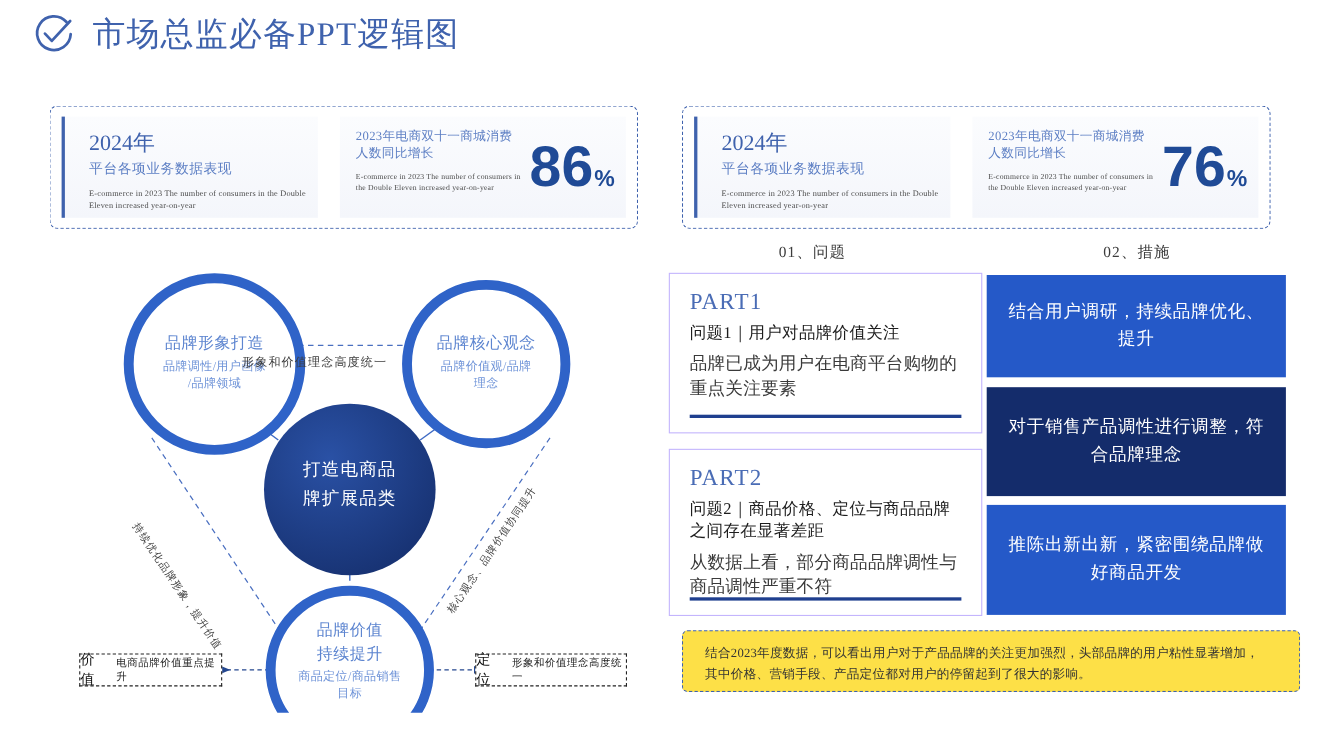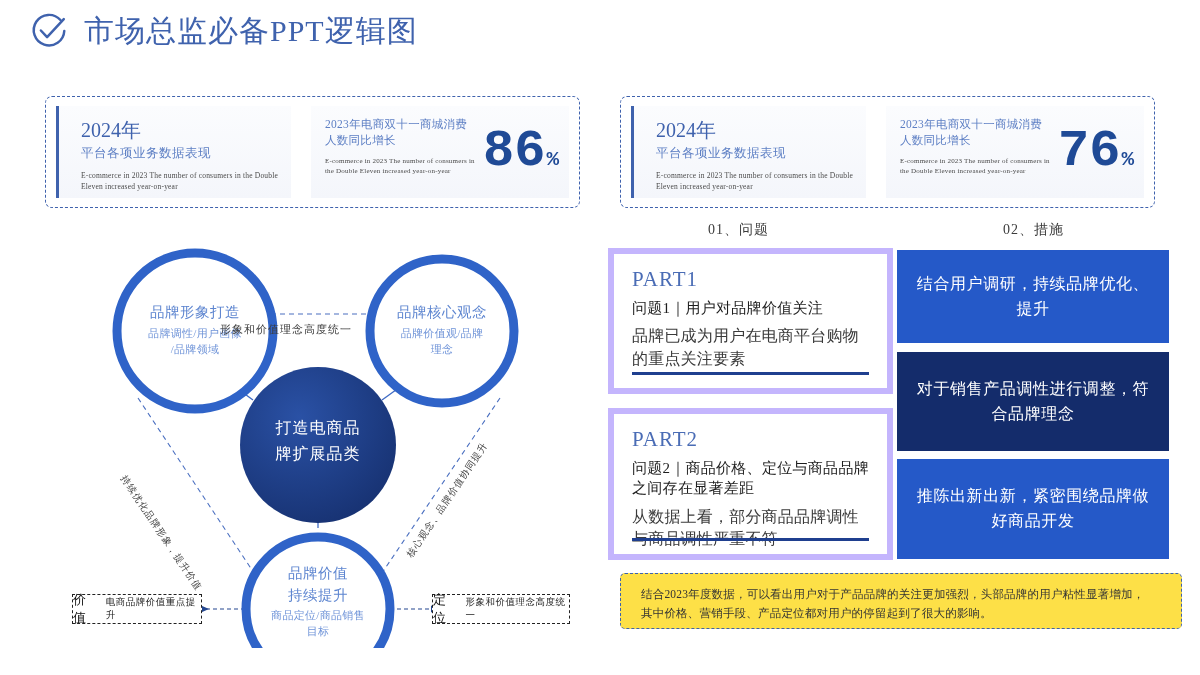--- a/index.html
+++ b/index.html
@@ -31,21 +31,21 @@
   }
   .stat-card.a{width:250px;border-left:3px solid #3f62ad;padding:13px 0 0 22px;}
   .stat-card.b{flex:1;padding:10px 10px 0 14px;display:flex;align-items:flex-start;}
   .stat-year{font-size:20px;color:#3f62ad;line-height:1.1;}
   .stat-sub{font-size:12.5px;color:#5d7fc4;margin-top:4px;letter-spacing:.5px;}
   .stat-en{font-size:7.5px;color:#4a4a4a;margin-top:9px;line-height:1.45;letter-spacing:.2px;max-width:210px;}
   .stat-b-text{width:150px;}
   .stat-b-title{font-size:11.5px;color:#5d7fc4;line-height:1.42;letter-spacing:.3px;}
   .stat-b-en{font-size:7px;color:#4a4a4a;margin-top:7px;line-height:1.5;letter-spacing:.2px;}
   .stat-big{
-    font-family:Liberation Mono, monospace;
+    font-family:Liberation Sans, sans-serif;
     font-weight:bold;font-size:52px;color:#1f4a96;line-height:1;
     margin-left:8px;margin-top:10px;display:flex;align-items:baseline;
   }
   .stat-big .pct{font-size:21px;font-weight:bold;margin-left:1px;}
 
   
   .sec-label{position:absolute;font-size:14px;color:#3c3c3c;letter-spacing:1px;}
 
   
   .diagram{position:absolute;left:30px;top:228px;width:575px;height:420px;}
@@ -60,21 +60,21 @@
 
   .tagbox{
     position:absolute;border:1.1px dashed #222;box-sizing:border-box;
     display:flex;align-items:center;justify-content:center;gap:6px;background:#fff;
   }
   .tag-strong{font-size:13px;color:#111;letter-spacing:1px;}
   .tag-weak{font-size:9.5px;color:#222;letter-spacing:.5px;}
 
   
   .part-card{
-    position:absolute;background:#fff;border:6px solid #c4b5fd;box-sizing:border-box;
+    position:absolute;background:#fff;border:1px solid #c4b5fd;box-sizing:border-box;
     padding:14px 16px 0 18px;
   }
   .part-kicker{font-size:21px;color:#4a6cb5;letter-spacing:1px;line-height:1.1;}
   .part-head{font-size:15px;color:#1d1d1d;margin-top:7px;line-height:1.35;letter-spacing:.3px;}
   .part-body{font-size:16px;color:#3a3a3a;margin-top:7px;line-height:1.42;letter-spacing:.2px;}
   .part-rule{position:absolute;left:18px;right:18px;bottom:13px;height:3px;background:#1f3f8f;}
 
   
   .measure{
     position:absolute;display:flex;align-items:center;justify-content:center;

